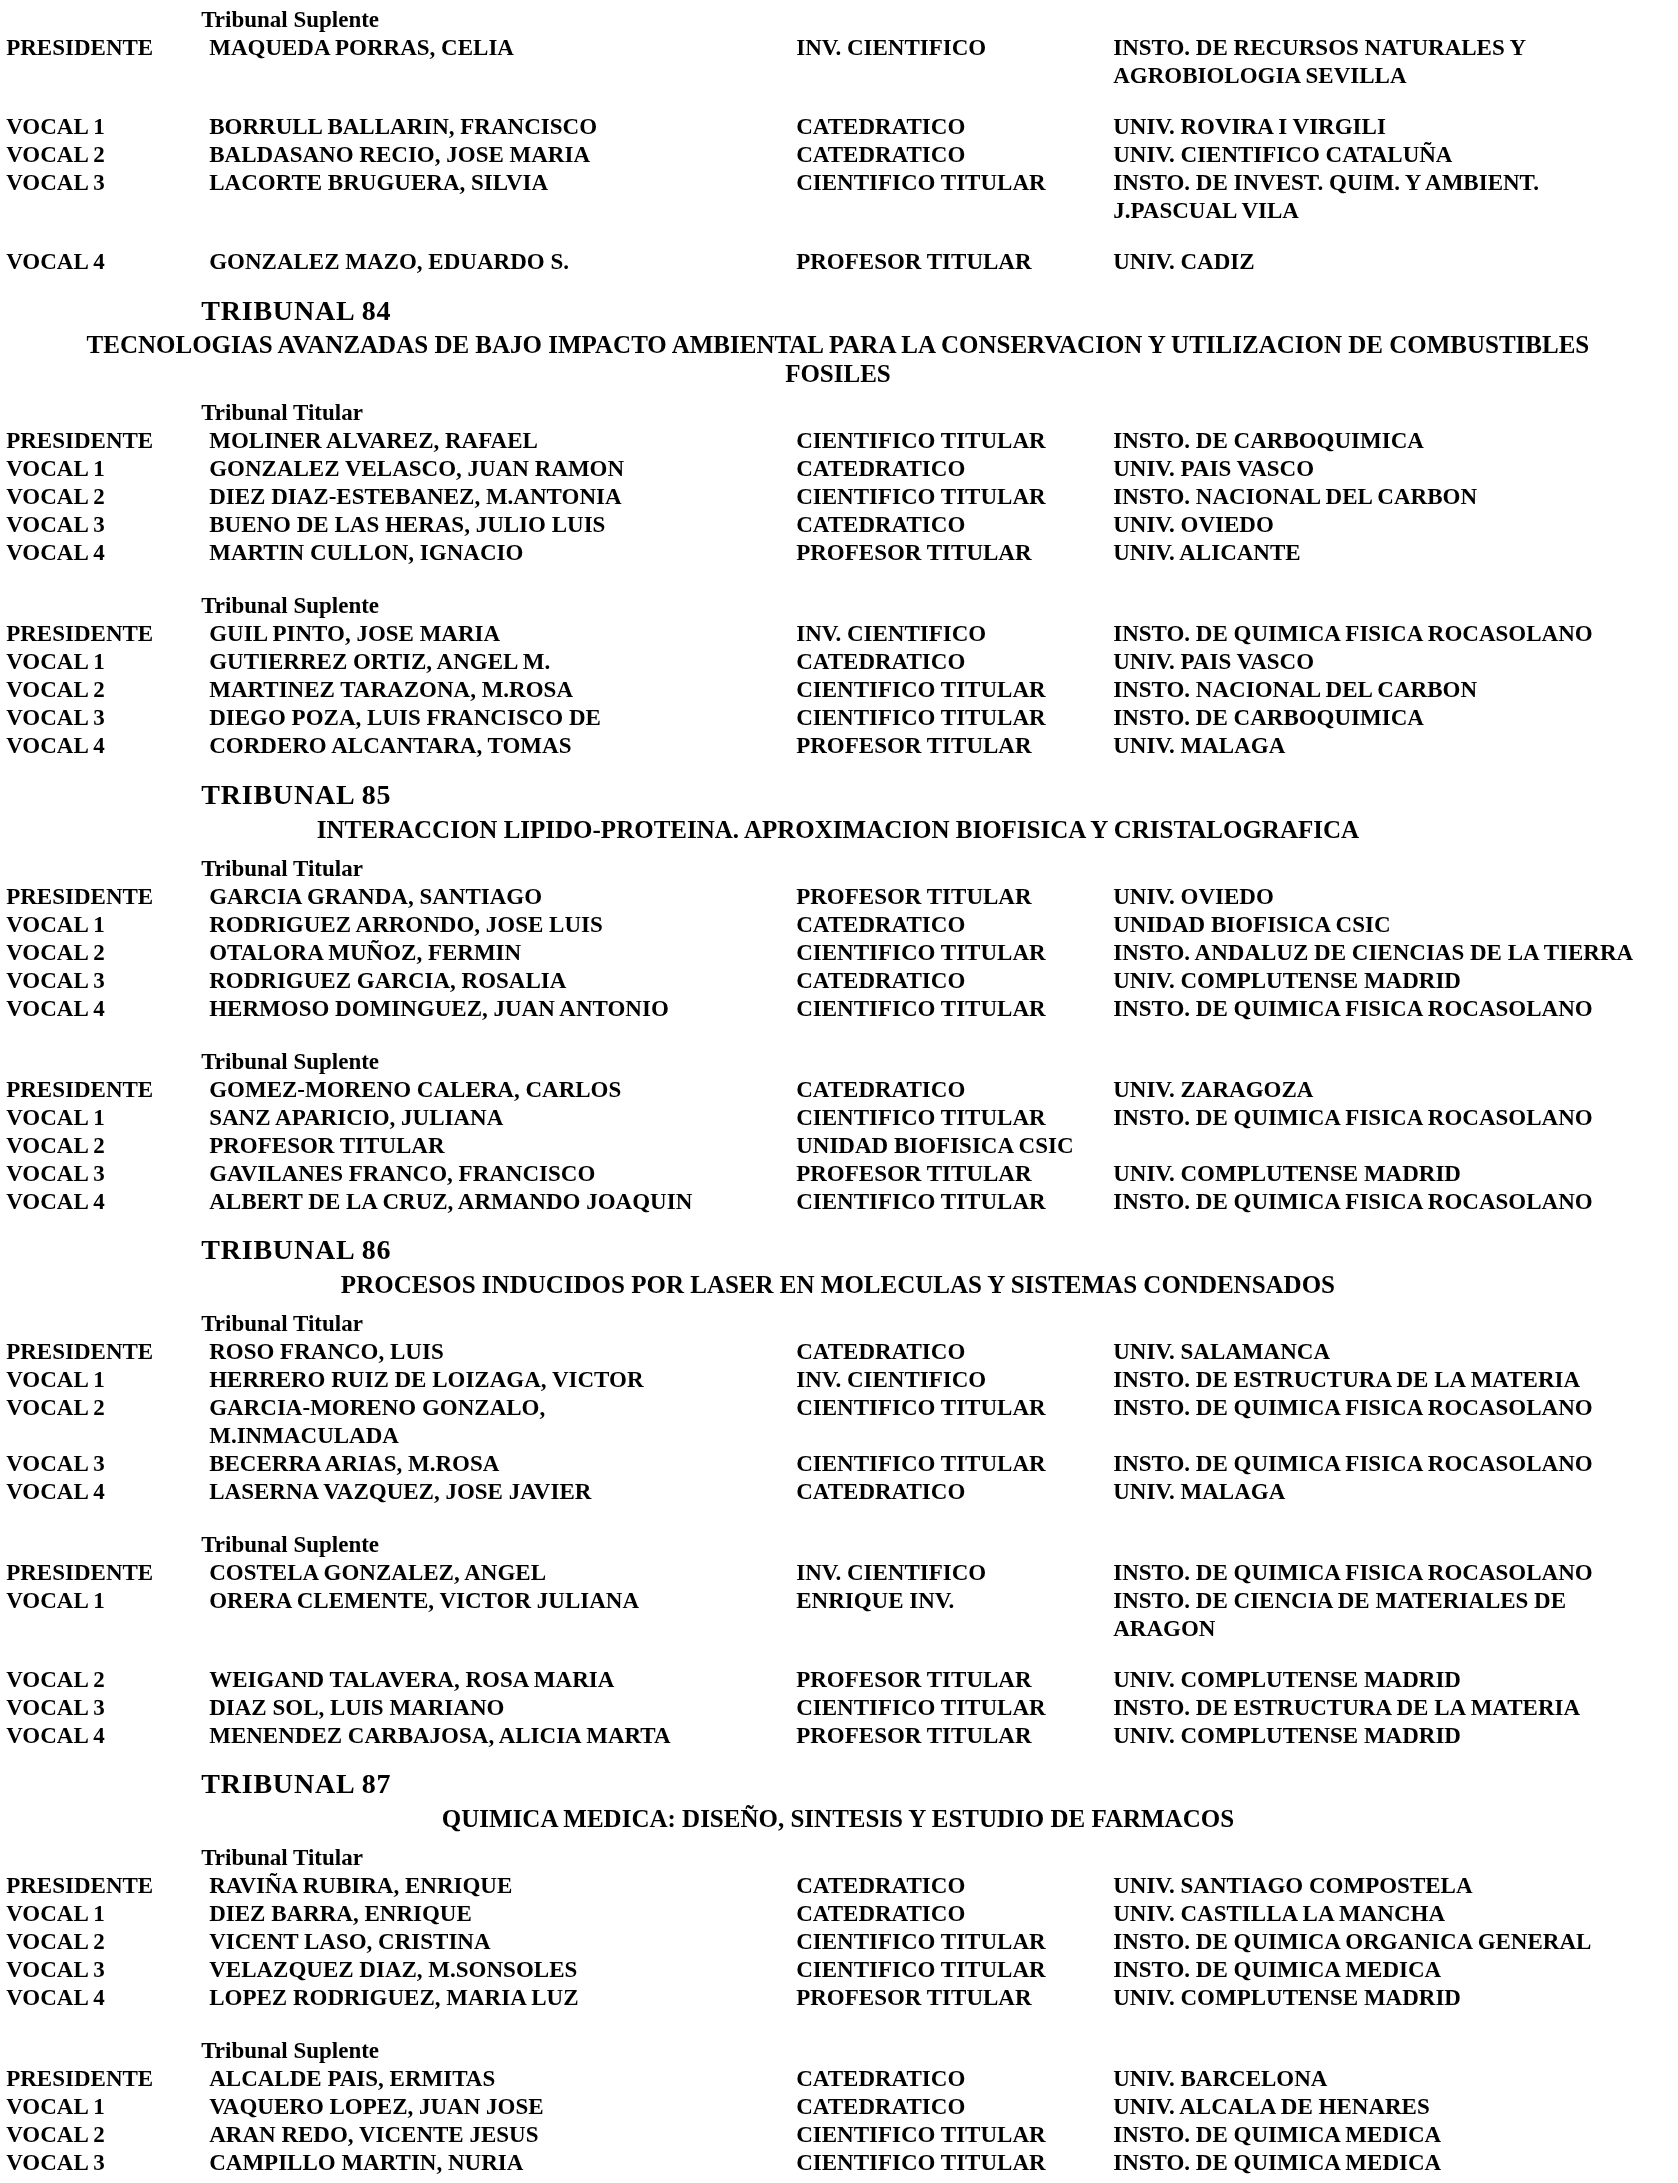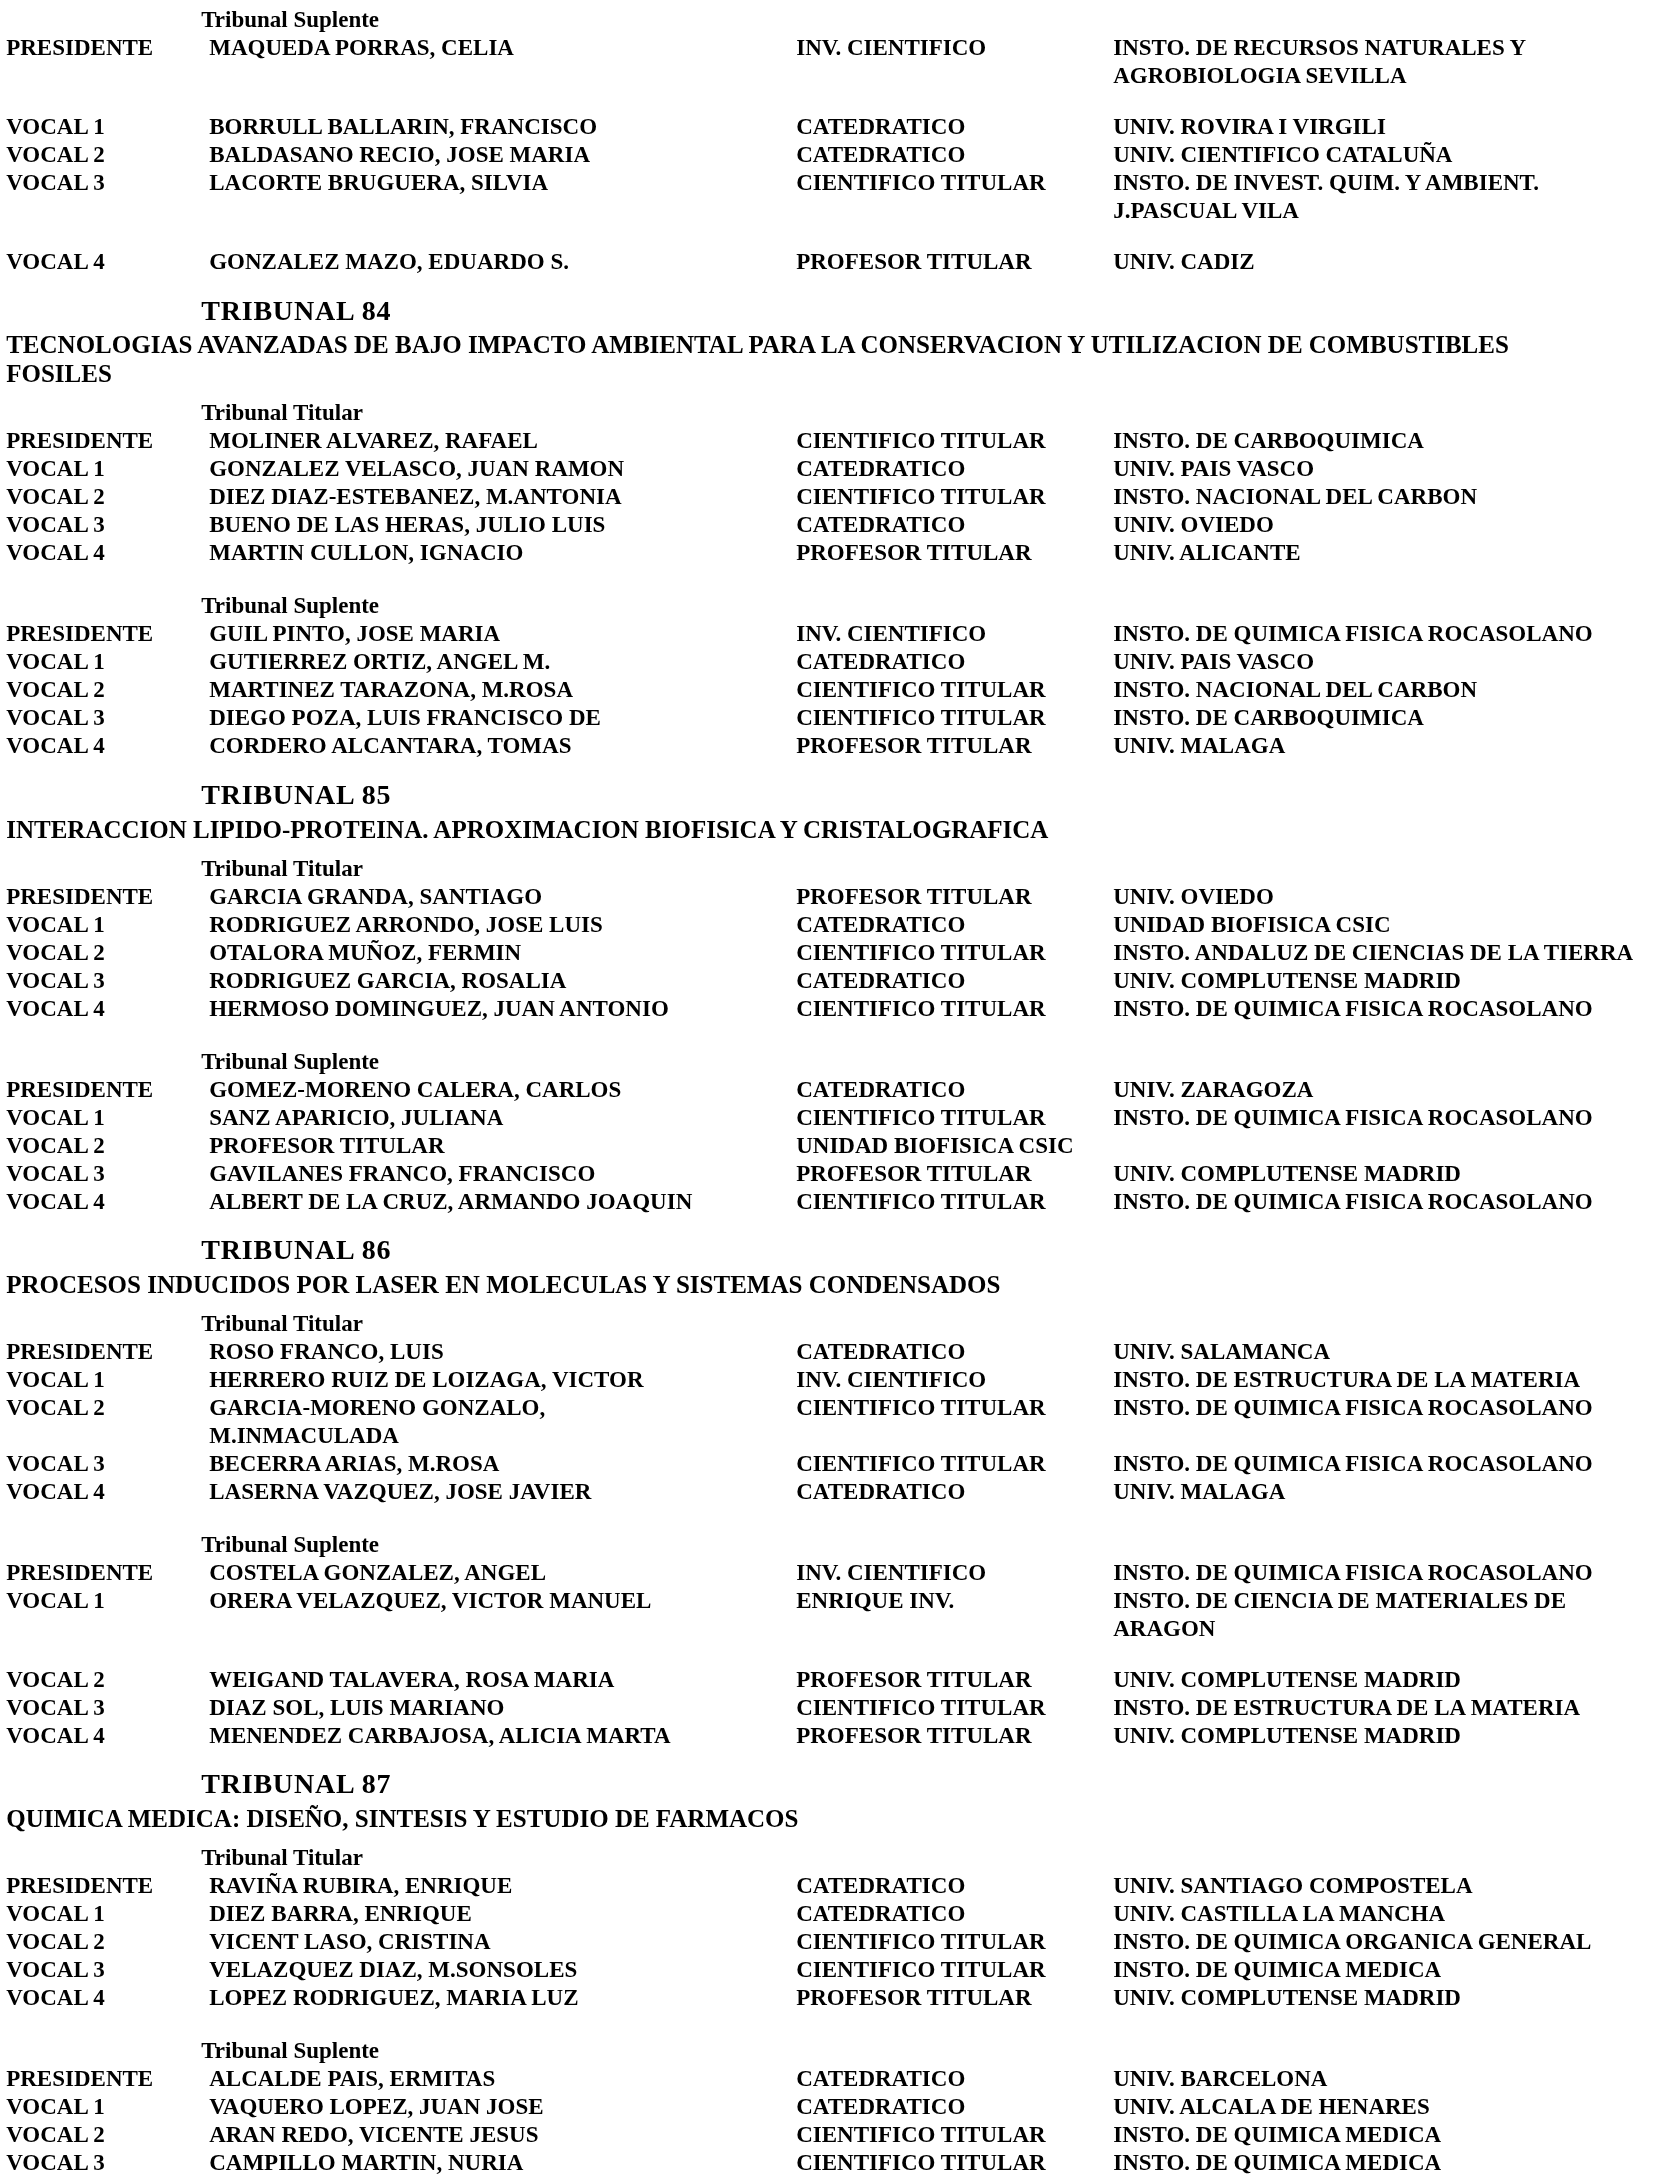--- a/index.html
+++ b/index.html
@@ -20,20 +20,21 @@
     font-size: 28px;
     line-height: 32.5px;
     margin-top: 18.6px;
     margin-bottom: 3.1px;
     letter-spacing: 0.8px;
   }
   .trib-title {
     font-size: 25px;
     line-height: 29px;
     white-space: pre-line;
+    text-align: center;
   }
   .group-label {
     margin-left: 195px;
     font-size: 23px;
     line-height: 28px;
     margin-top: 25px;
   }
   .section:first-child .group-label:first-child { margin-top: 0; }
   .trib-title + .group-label { margin-top: 11px; }
   .row {
@@ -258,21 +259,21 @@
       </div>
       <div class="group-label">Tribunal Suplente</div>
       <div class="row">
         <div class="cell role">PRESIDENTE</div>
         <div class="cell name">COSTELA GONZALEZ, ANGEL</div>
         <div class="cell position">INV. CIENTIFICO</div>
         <div class="cell institution">INSTO. DE QUIMICA FISICA ROCASOLANO</div>
       </div>
       <div class="row spacer-after">
         <div class="cell role">VOCAL 1</div>
-        <div class="cell name">ORERA VELAZQUEZ, VICTOR MANUEL</div>
+        <div class="cell name">ORERA CLEMENTE, VICTOR JULIANA</div>
         <div class="cell position">ENRIQUE INV.</div>
         <div class="cell institution">INSTO. DE CIENCIA DE MATERIALES DE
 ARAGON</div>
       </div>
       <div class="row">
         <div class="cell role">VOCAL 2</div>
         <div class="cell name">WEIGAND TALAVERA, ROSA MARIA</div>
         <div class="cell position">PROFESOR TITULAR</div>
         <div class="cell institution">UNIV. COMPLUTENSE MADRID</div>
       </div>

